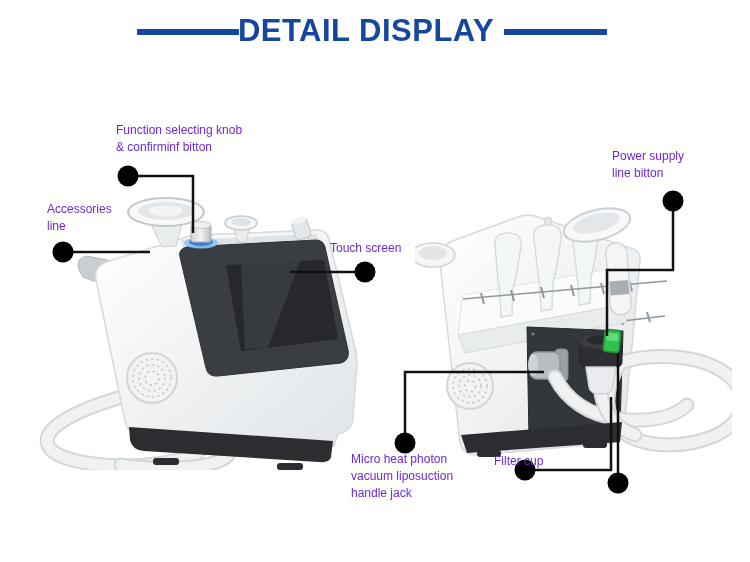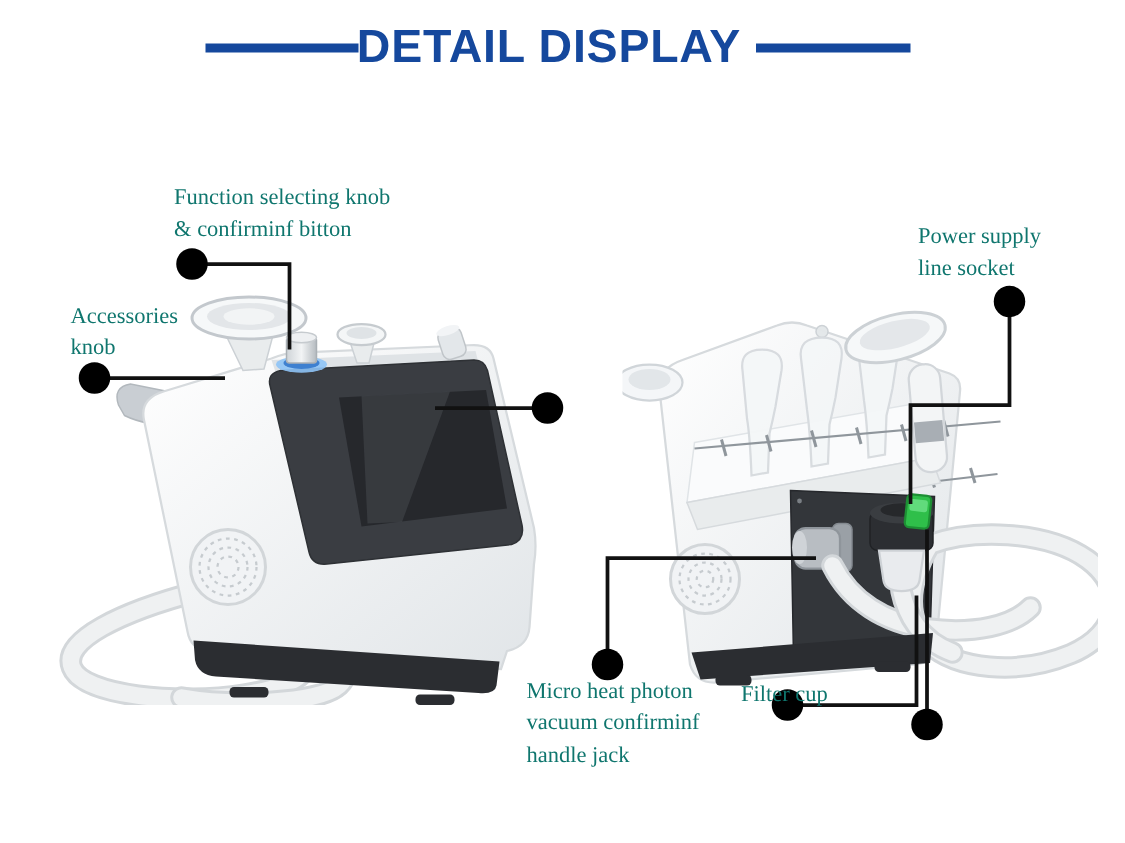--- a/index.html
+++ b/index.html
@@ -5,22 +5,22 @@
   html,body{margin:0;padding:0;background:#ffffff;}
   .canvas{position:relative;width:732px;height:562px;background:#ffffff;overflow:hidden;
           font-family:"Liberation Sans",sans-serif;}
   
   .page-title{position:absolute;left:0;right:0;top:13px;text-align:center;
               font-size:31px;font-weight:bold;letter-spacing:.5px;color:#15489d;}
   .title-dash{position:absolute;top:29px;height:6px;background:#15489d;}
   .dash-left{left:137px;width:102px;}
   .dash-right{left:504px;width:103px;}
   
-  .ann-label{position:absolute;color:#0f766e;font-size:15px;line-height:1.42;
-             white-space:pre-line;font-family:Liberation Serif, serif;}
+  .ann-label{position:absolute;color:#6d28d9;font-size:12px;line-height:1.42;
+             white-space:pre-line;}
   .lbl-function-knob{left:116px;top:122px;}
   .lbl-accessories{left:47px;top:201px;}
   .lbl-touch{left:330px;top:240px;}
   .lbl-socket{left:612px;top:148px;}
   .lbl-jack{left:351px;top:451px;}
   .lbl-filter{left:494px;top:453px;}
   .lbl-switch{left:582px;top:494px;}
   svg{position:absolute;display:block;}
   #machine-left{left:35px;top:180px;}
   #machine-right{left:415px;top:195px;}
@@ -219,21 +219,22 @@
       <circle cx="673" cy="201" r="10.5"></circle>
       <circle cx="405" cy="443" r="10.5"></circle>
       <circle cx="525" cy="470" r="10.5"></circle>
       <circle cx="618" cy="483" r="10.5"></circle>
     </g>
   </svg>
 
   <div class="ann-label lbl-function-knob">Function selecting knob
 &amp; confirminf bitton</div>
   <div class="ann-label lbl-accessories">Accessories
-knob</div>
+line</div>
+  <div class="ann-label lbl-touch">Touch screen</div>
   <div class="ann-label lbl-socket">Power supply
-line socket</div>
+line bitton</div>
   <div class="ann-label lbl-jack">Micro heat photon
-vacuum confirminf
+vacuum liposuction
 handle jack</div>
   <div class="ann-label lbl-filter">Filter cup</div>
 
 </div>
 
 </body></html>

